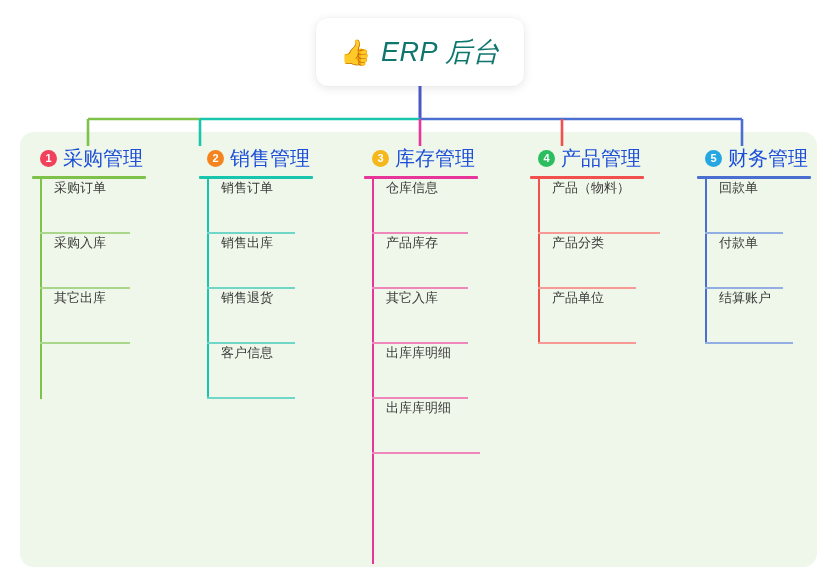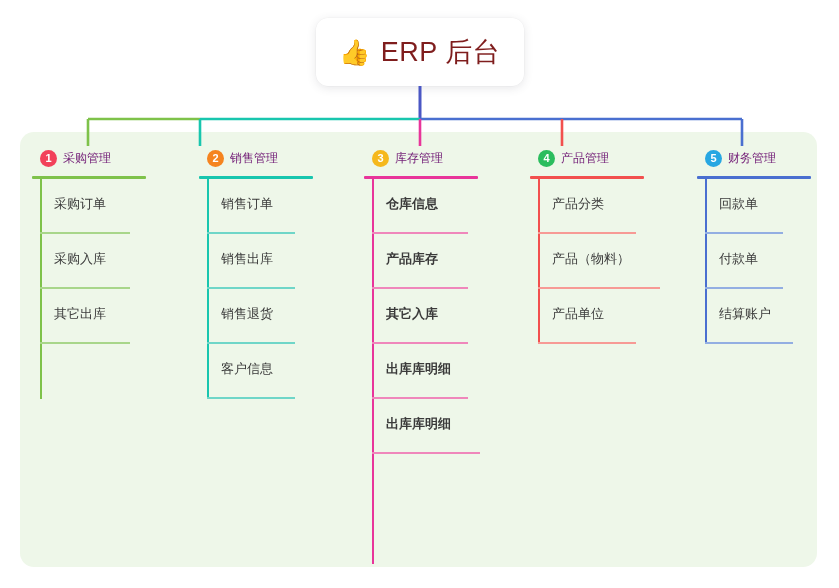--- a/index.html
+++ b/index.html
@@ -14,47 +14,47 @@
 
   
   .root-card{
     position:absolute;left:316px;top:18px;width:208px;height:68px;
     background:#ffffff;border-radius:12px;
     box-shadow:0 2px 10px rgba(60,60,80,.13),0 0 0 .5px rgba(0,0,0,.03);
     display:flex;align-items:center;justify-content:center;gap:10px;
     box-sizing:border-box;
   }
   .root-emoji{font-size:25px;line-height:1;font-family:"DejaVu Sans",sans-serif;}
-  .root-text{font-size:27px;color:#7f1d1d;letter-spacing:.5px;white-space:nowrap;}
+  .root-text{font-size:27px;color:#0f766e;letter-spacing:.5px;white-space:nowrap;font-style:italic;}
 
   
   .panel{
     position:absolute;left:20px;top:132px;width:797px;height:435px;
     background:#eef7e9;border-radius:14px;
   }
 
   
   svg.wires{position:absolute;left:0;top:0;width:839px;height:588px;pointer-events:none;}
 
   
   .col{position:absolute;top:146px;}
   .col-head{display:flex;align-items:center;gap:6px;height:24px;padding-left:8px;}
   .badge{
     width:17px;height:17px;border-radius:50%;
     display:flex;align-items:center;justify-content:center;
     color:#fff;font-size:11px;font-weight:bold;line-height:1;
     flex:0 0 auto;
   }
-  .col-title{font-size:12px;color:#701a75;white-space:nowrap;}
+  .col-title{font-size:20px;color:#1d4ed8;white-space:nowrap;}
   .col-rule{height:3px;margin-top:6px;border-radius:1px;}
   .col-body{position:relative;margin-top:0;}
   .spine{position:absolute;left:8px;top:0;width:2px;}
   .leaf{
     position:relative;height:55px;box-sizing:border-box;
-    display:flex;align-items:center;
+    display:flex;align-items:flex-start;
   }
   .leaf-label{
     font-size:13px;color:#3a3a3a;white-space:nowrap;
     padding-left:22px;padding-bottom:5px;
   }
   .leaf-rule{position:absolute;left:8px;bottom:0;height:1.6px;}
 </style>
 </head>
 <body>
 
@@ -127,21 +127,21 @@
             <div class="leaf-rule" style="background: rgb(111, 214, 200); width: 88px;"></div>
           </div>
         </div>
       </div>
       <div class="col" style="left: 364px; width: 155px;">
         <div class="col-head">
           <span class="badge" style="background: rgb(245, 184, 28);">3</span>
           <span class="col-title">库存管理</span>
         </div>
         <div class="col-rule" style="background: rgb(232, 53, 154); width: 114px;"></div>
-        <div class="col-body" style="height: 312px; font-weight: bold;">
+        <div class="col-body" style="height: 312px;">
           <div class="spine" style="background: rgb(232, 53, 154); height: 385px;"></div>
           <div class="leaf">
             <span class="leaf-label">仓库信息</span>
             <div class="leaf-rule" style="background: rgb(239, 135, 187); width: 96px;"></div>
           </div>
           <div class="leaf">
             <span class="leaf-label">产品库存</span>
             <div class="leaf-rule" style="background: rgb(239, 135, 187); width: 96px;"></div>
           </div>
           <div class="leaf">
@@ -160,26 +160,26 @@
       </div>
       <div class="col" style="left: 530px; width: 160px;">
         <div class="col-head">
           <span class="badge" style="background: rgb(43, 189, 94);">4</span>
           <span class="col-title">产品管理</span>
         </div>
         <div class="col-rule" style="background: rgb(242, 80, 78); width: 114px;"></div>
         <div class="col-body" style="height: 165px;">
           <div class="spine" style="background: rgb(242, 80, 78); height: 165px;"></div>
           <div class="leaf">
+            <span class="leaf-label">产品（物料）</span>
+            <div class="leaf-rule" style="background: rgb(247, 154, 149); width: 122px;"></div>
+          </div>
+          <div class="leaf">
             <span class="leaf-label">产品分类</span>
             <div class="leaf-rule" style="background: rgb(247, 154, 149); width: 98px;"></div>
-          </div>
-          <div class="leaf">
-            <span class="leaf-label">产品（物料）</span>
-            <div class="leaf-rule" style="background: rgb(247, 154, 149); width: 122px;"></div>
           </div>
           <div class="leaf">
             <span class="leaf-label">产品单位</span>
             <div class="leaf-rule" style="background: rgb(247, 154, 149); width: 98px;"></div>
           </div>
         </div>
       </div>
       <div class="col" style="left: 697px; width: 120px;">
         <div class="col-head">
           <span class="badge" style="background: rgb(39, 167, 226);">5</span>

